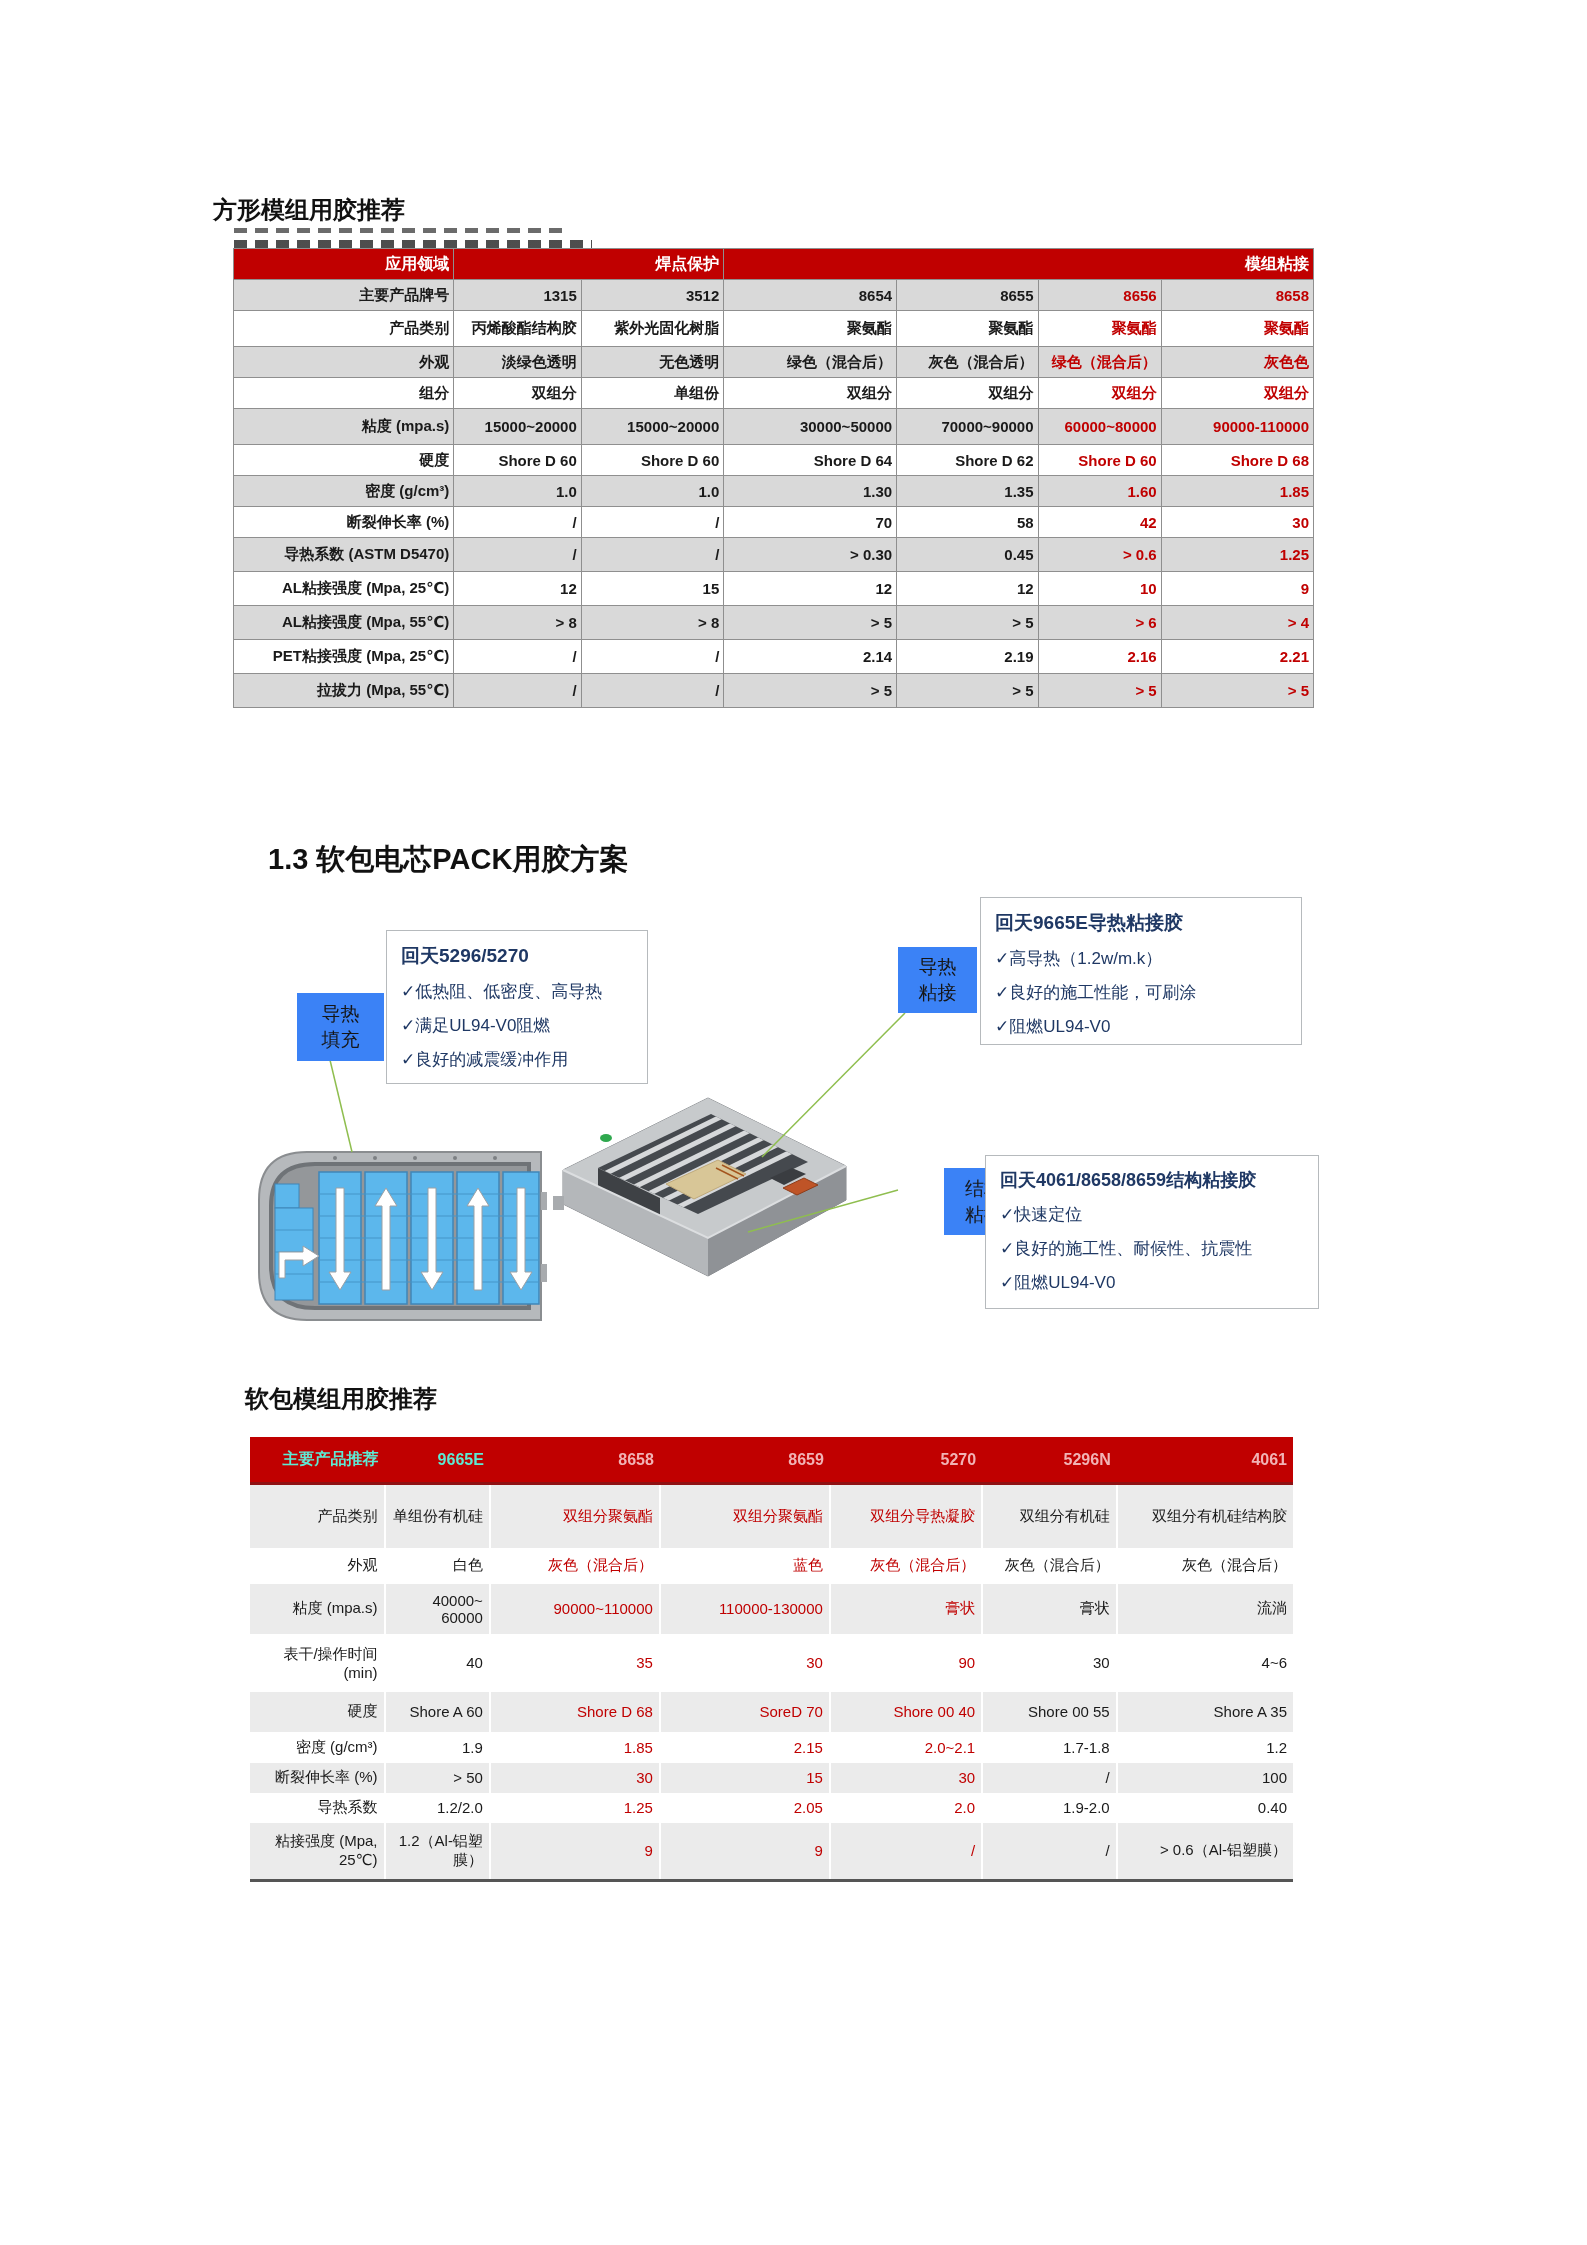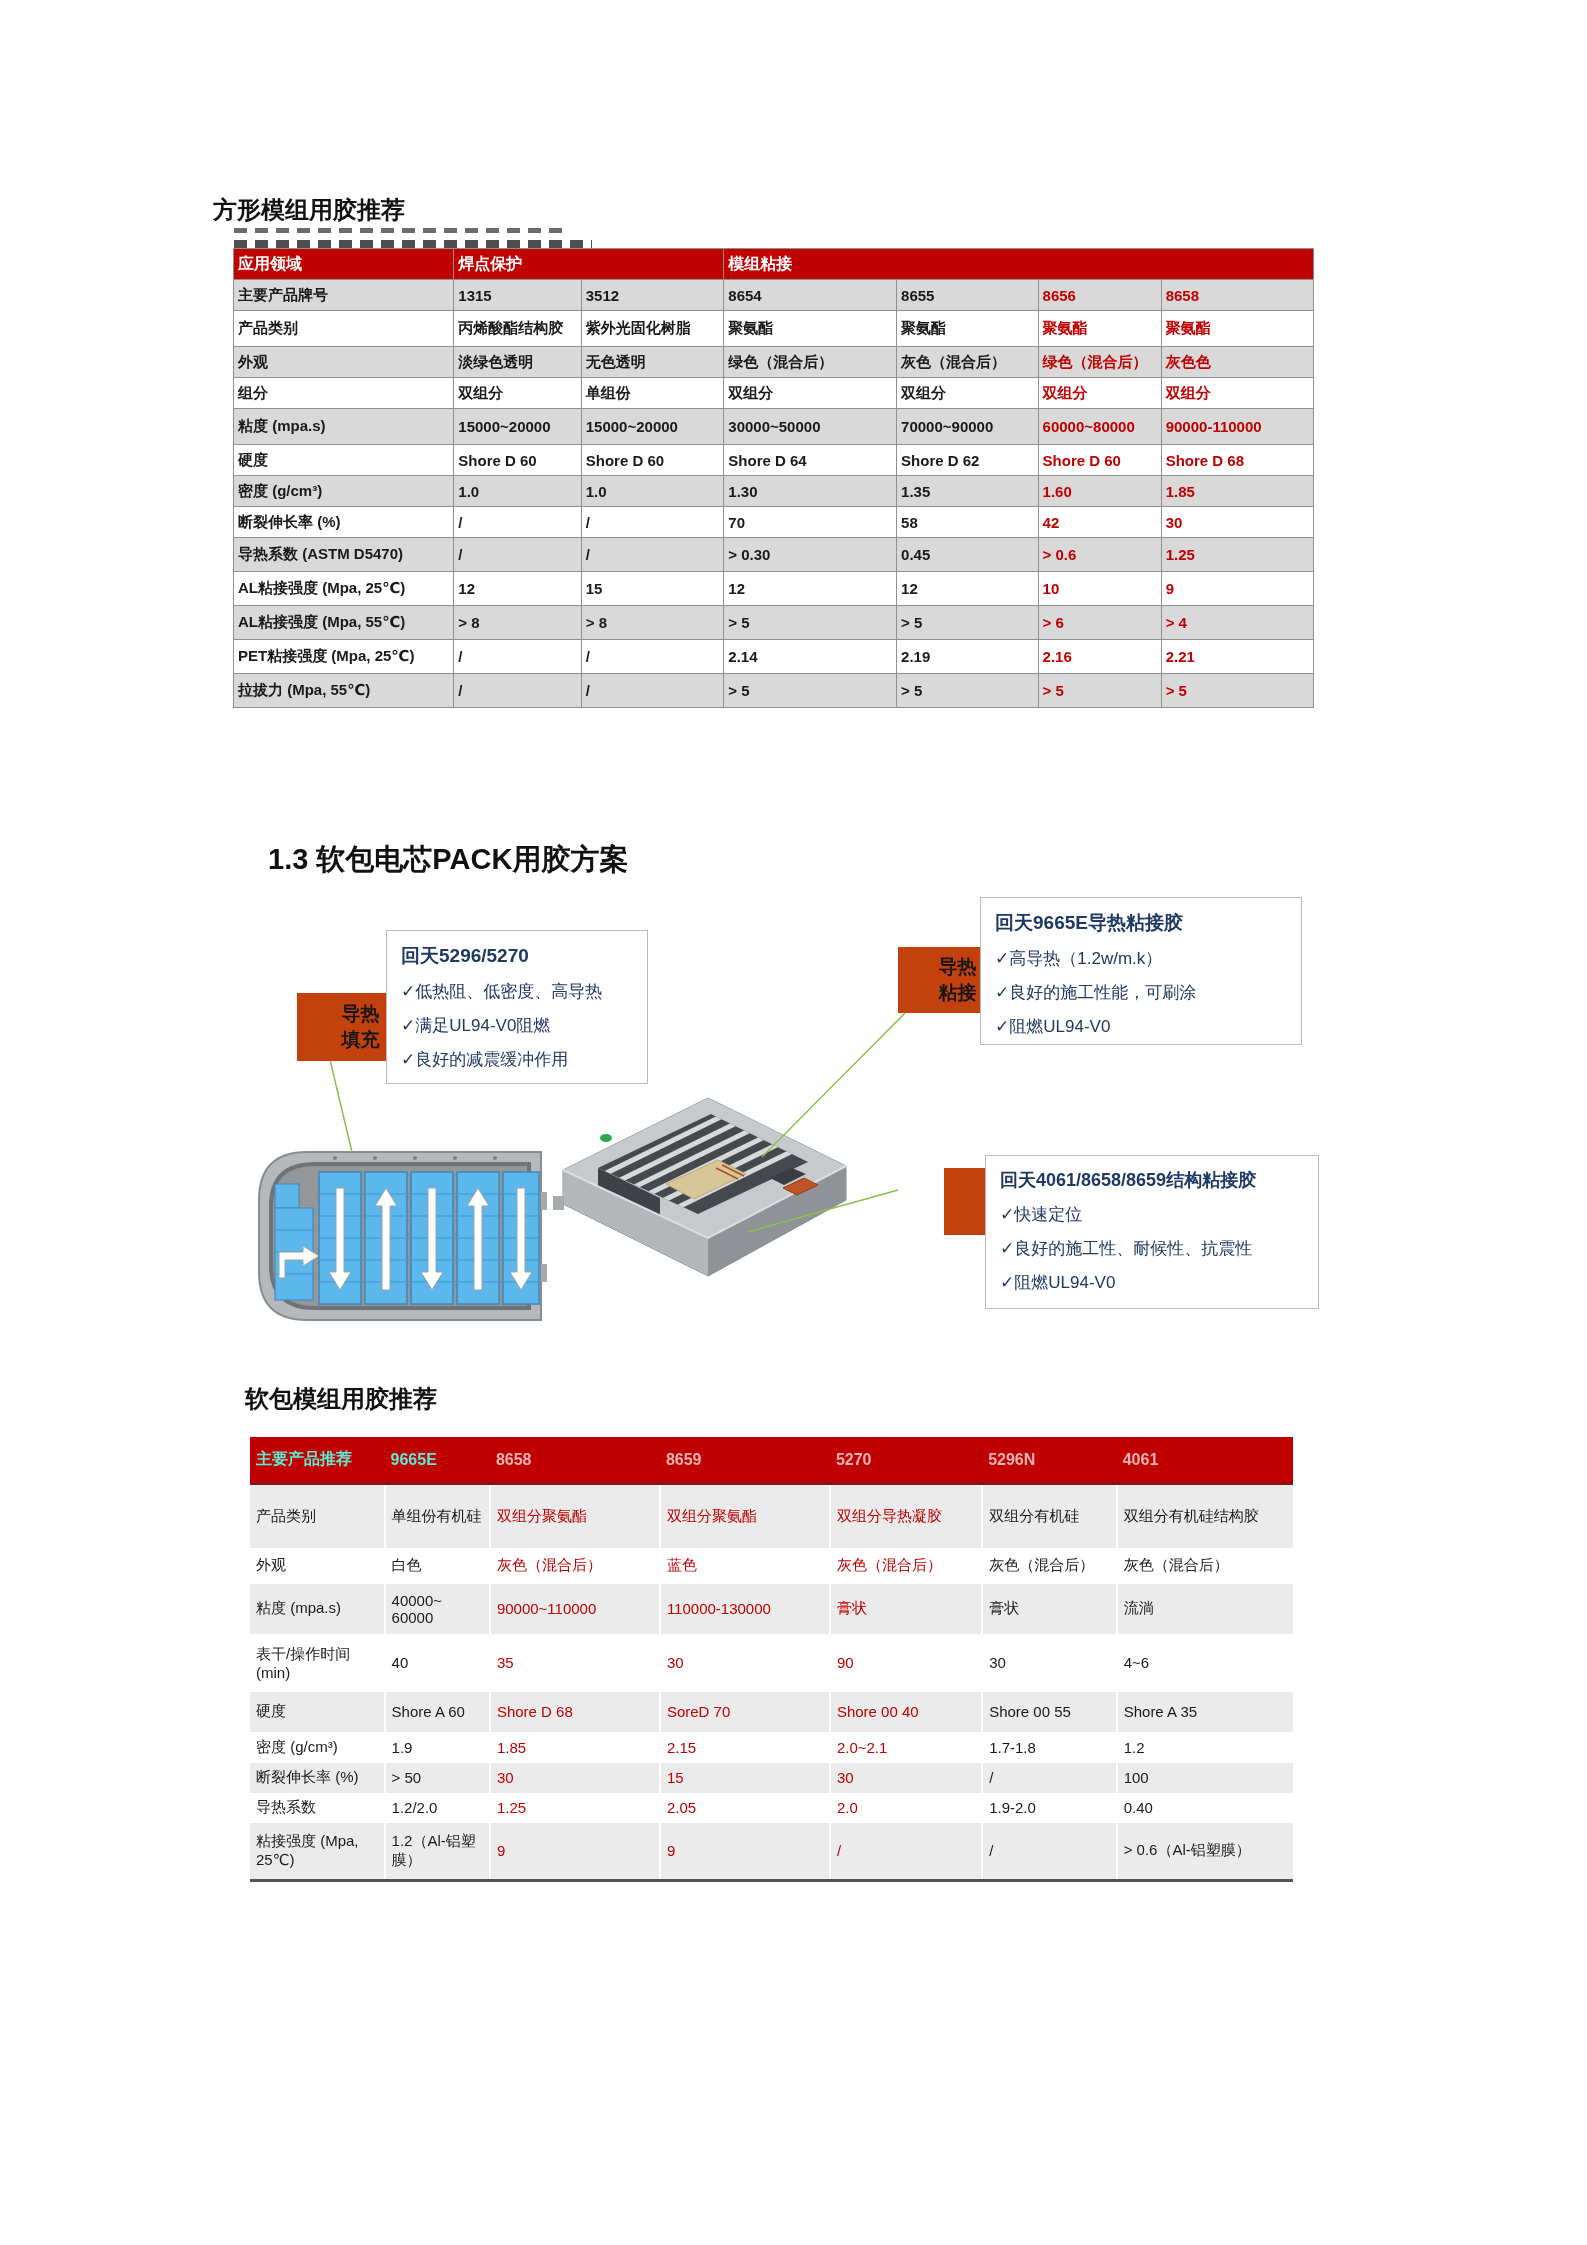--- a/index.html
+++ b/index.html
@@ -10,21 +10,21 @@
   .h1.t1{left:213px;top:194px;}
   .h1.t2{left:245px;top:1383px;}
   .h2{position:absolute;left:268px;top:840px;font-size:29px;font-weight:700;color:#111;}
 
   
   .artifact{position:absolute;height:5px;background:
     repeating-linear-gradient(90deg,#3a3a3a 0 13px,transparent 13px 21px);opacity:.75;}
   .artifact.a1{left:234px;top:228px;width:330px;}
   .artifact.a2{left:234px;top:240px;width:358px;height:8px;opacity:.9;}
 
-  table{border-collapse:collapse;table-layout:fixed;text-align:left;}
+  table{border-collapse:collapse;table-layout:fixed;text-align:right;}
   td{vertical-align:middle;word-break:break-word;}
 
   
   .tbl1{position:absolute;left:233px;top:248px;width:1081px;}
   .tbl1 td{border:1px solid #8f8f8f;font-size:15px;padding:2px 4px;}
   .tbl1 thead td{background:#C00000;color:#fff;font-weight:700;font-size:16px;height:26px;}
   .tbl1 tbody tr{height:31px;font-weight:bold;}
   .tbl1 tbody tr:nth-child(2){height:36px;}
   .tbl1 tbody tr:nth-child(5){height:36px;}
   .tbl1 tbody tr:nth-child(n+9){height:34px;}
@@ -45,23 +45,23 @@
   .tbl2 tbody tr:nth-child(4){height:58px;}
   .tbl2 tbody tr:nth-child(5){height:40px;}
   .tbl2 tbody tr:nth-child(6){height:31px;}
   .tbl2 tbody tr:nth-child(7){height:30px;}
   .tbl2 tbody tr:nth-child(8){height:30px;}
   .tbl2 tbody tr:nth-child(9){height:58px;}
 
   .red{color:#C00000;}
 
   
-  .tag{position:absolute;background:#c2410c;color:#161616;font-weight:700;font-size:19px;
+  .tag{position:absolute;background:#3b82f6;color:#161616;font-weight:400;font-size:19px;
        line-height:1.35;display:flex;align-items:center;justify-content:center;
-       text-align:center;white-space:pre-line;z-index:3;padding-left:20px;}
+       text-align:center;white-space:pre-line;z-index:3;}
   .tag.g1{left:297px;top:993px;width:87px;height:68px;}
   .tag.g2{left:898px;top:947px;width:79px;height:66px;}
   .tag.g3{left:900px;top:1168px;width:80px;height:67px;margin-left:44px;}
 
   .callout{position:absolute;background:#fff;border:1px solid #b6babd;color:#1F3864;
            padding:10px 14px;z-index:3;}
   .callout.c1{left:386px;top:930px;width:232px;height:132px;}
   .callout.c2{left:980px;top:897px;width:292px;height:126px;}
   .callout.c3{left:985px;top:1155px;width:304px;height:132px;}
   .callout-title{font-weight:700;font-size:19px;margin:2px 0 6px;white-space:nowrap;}

